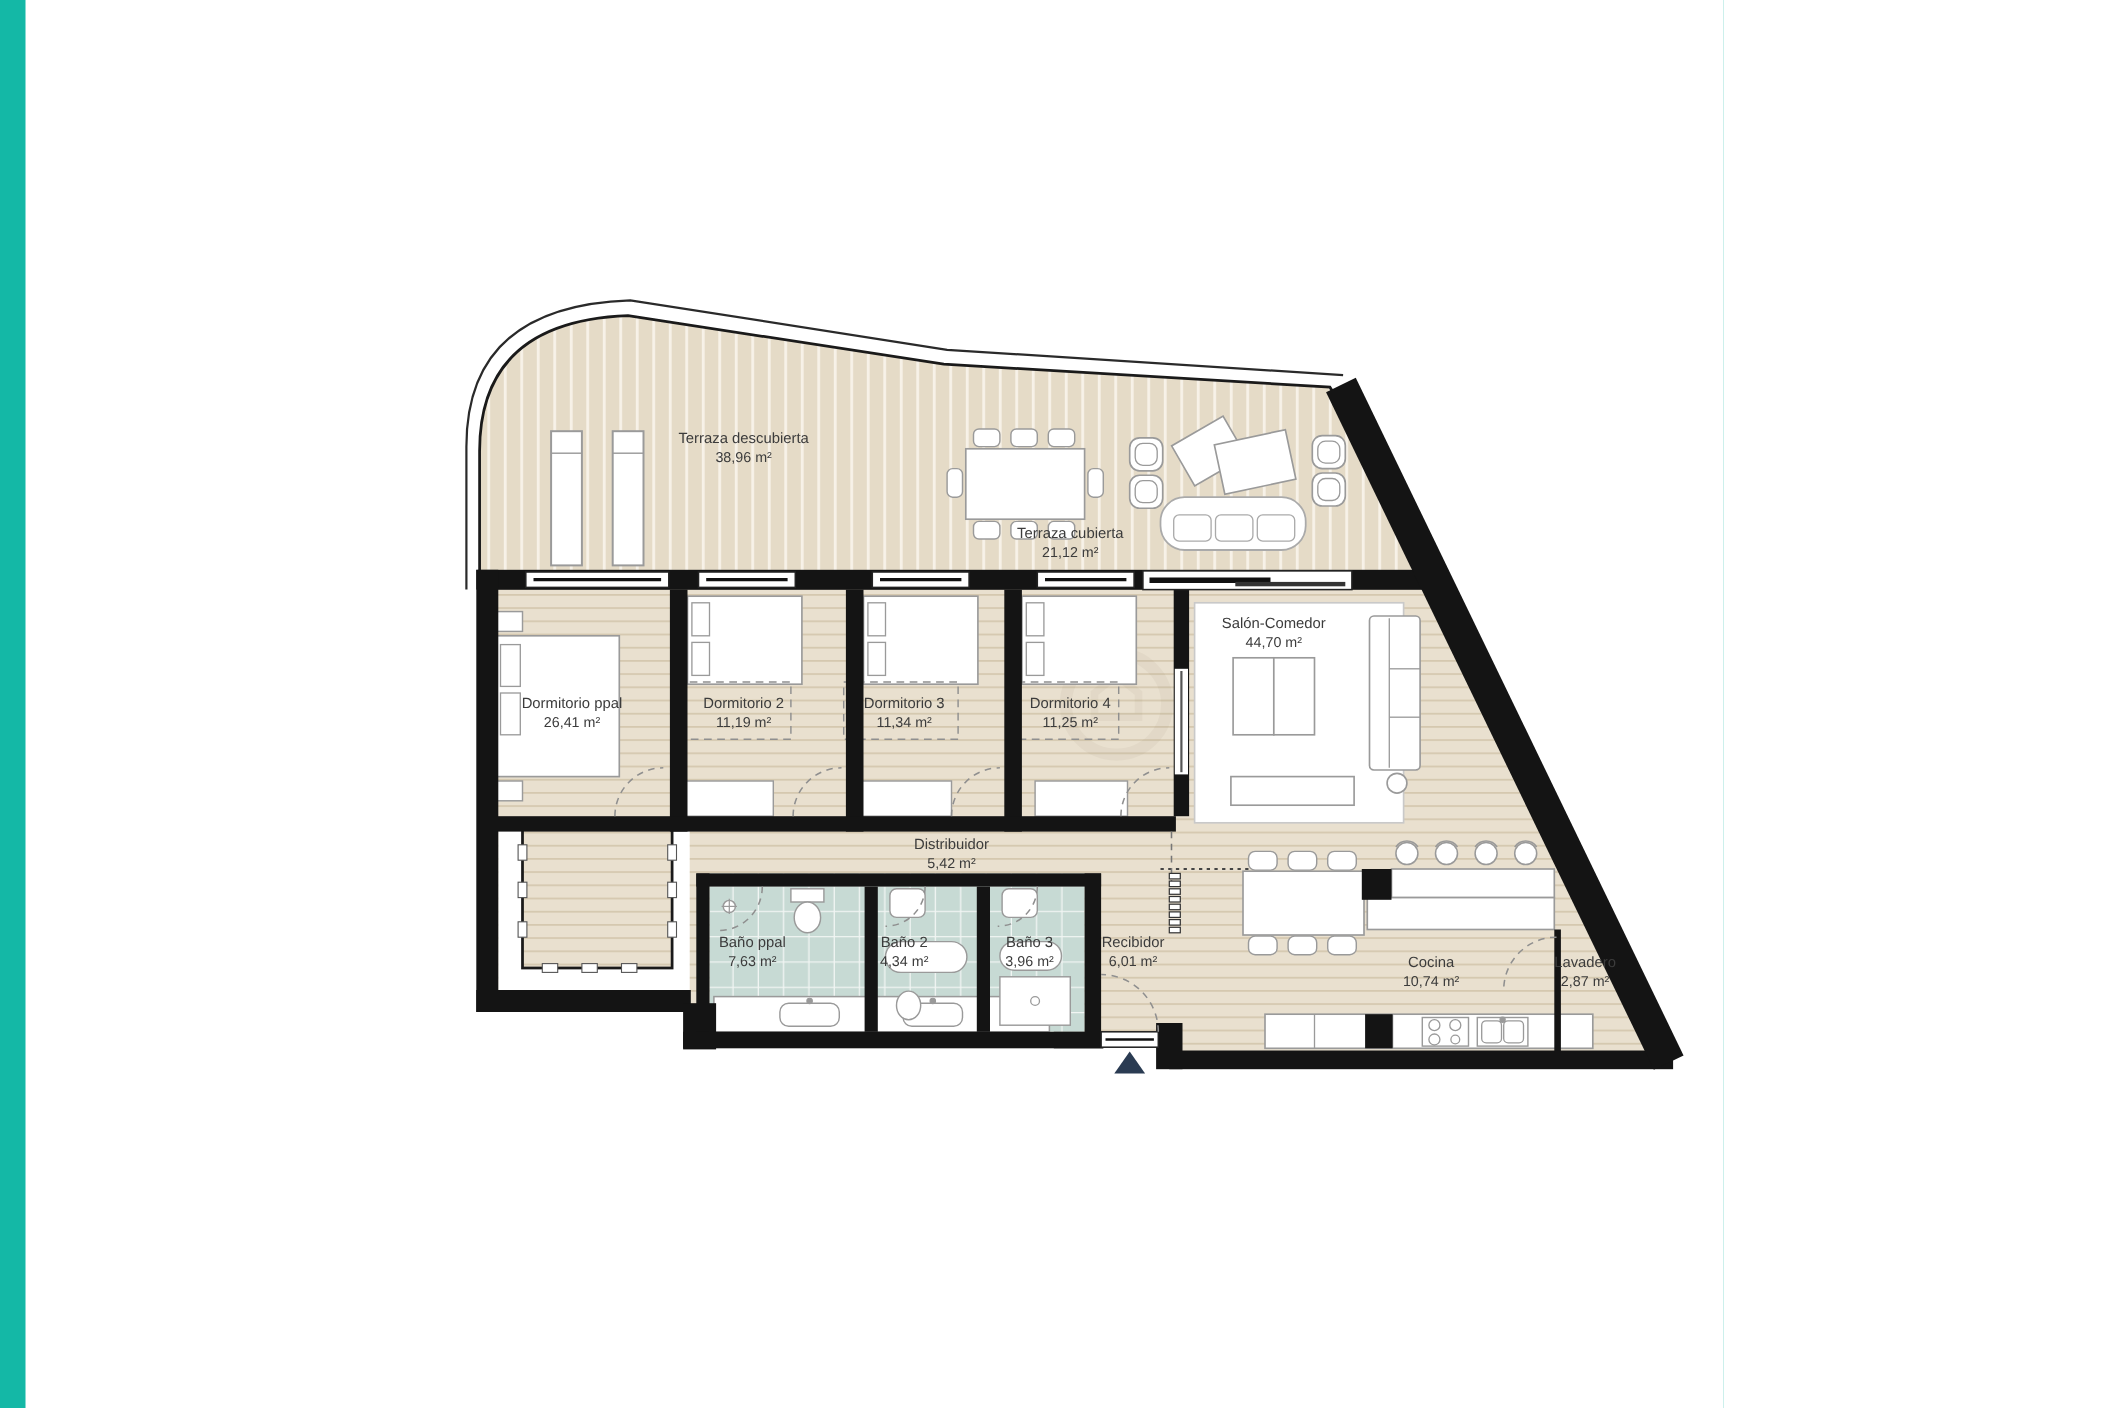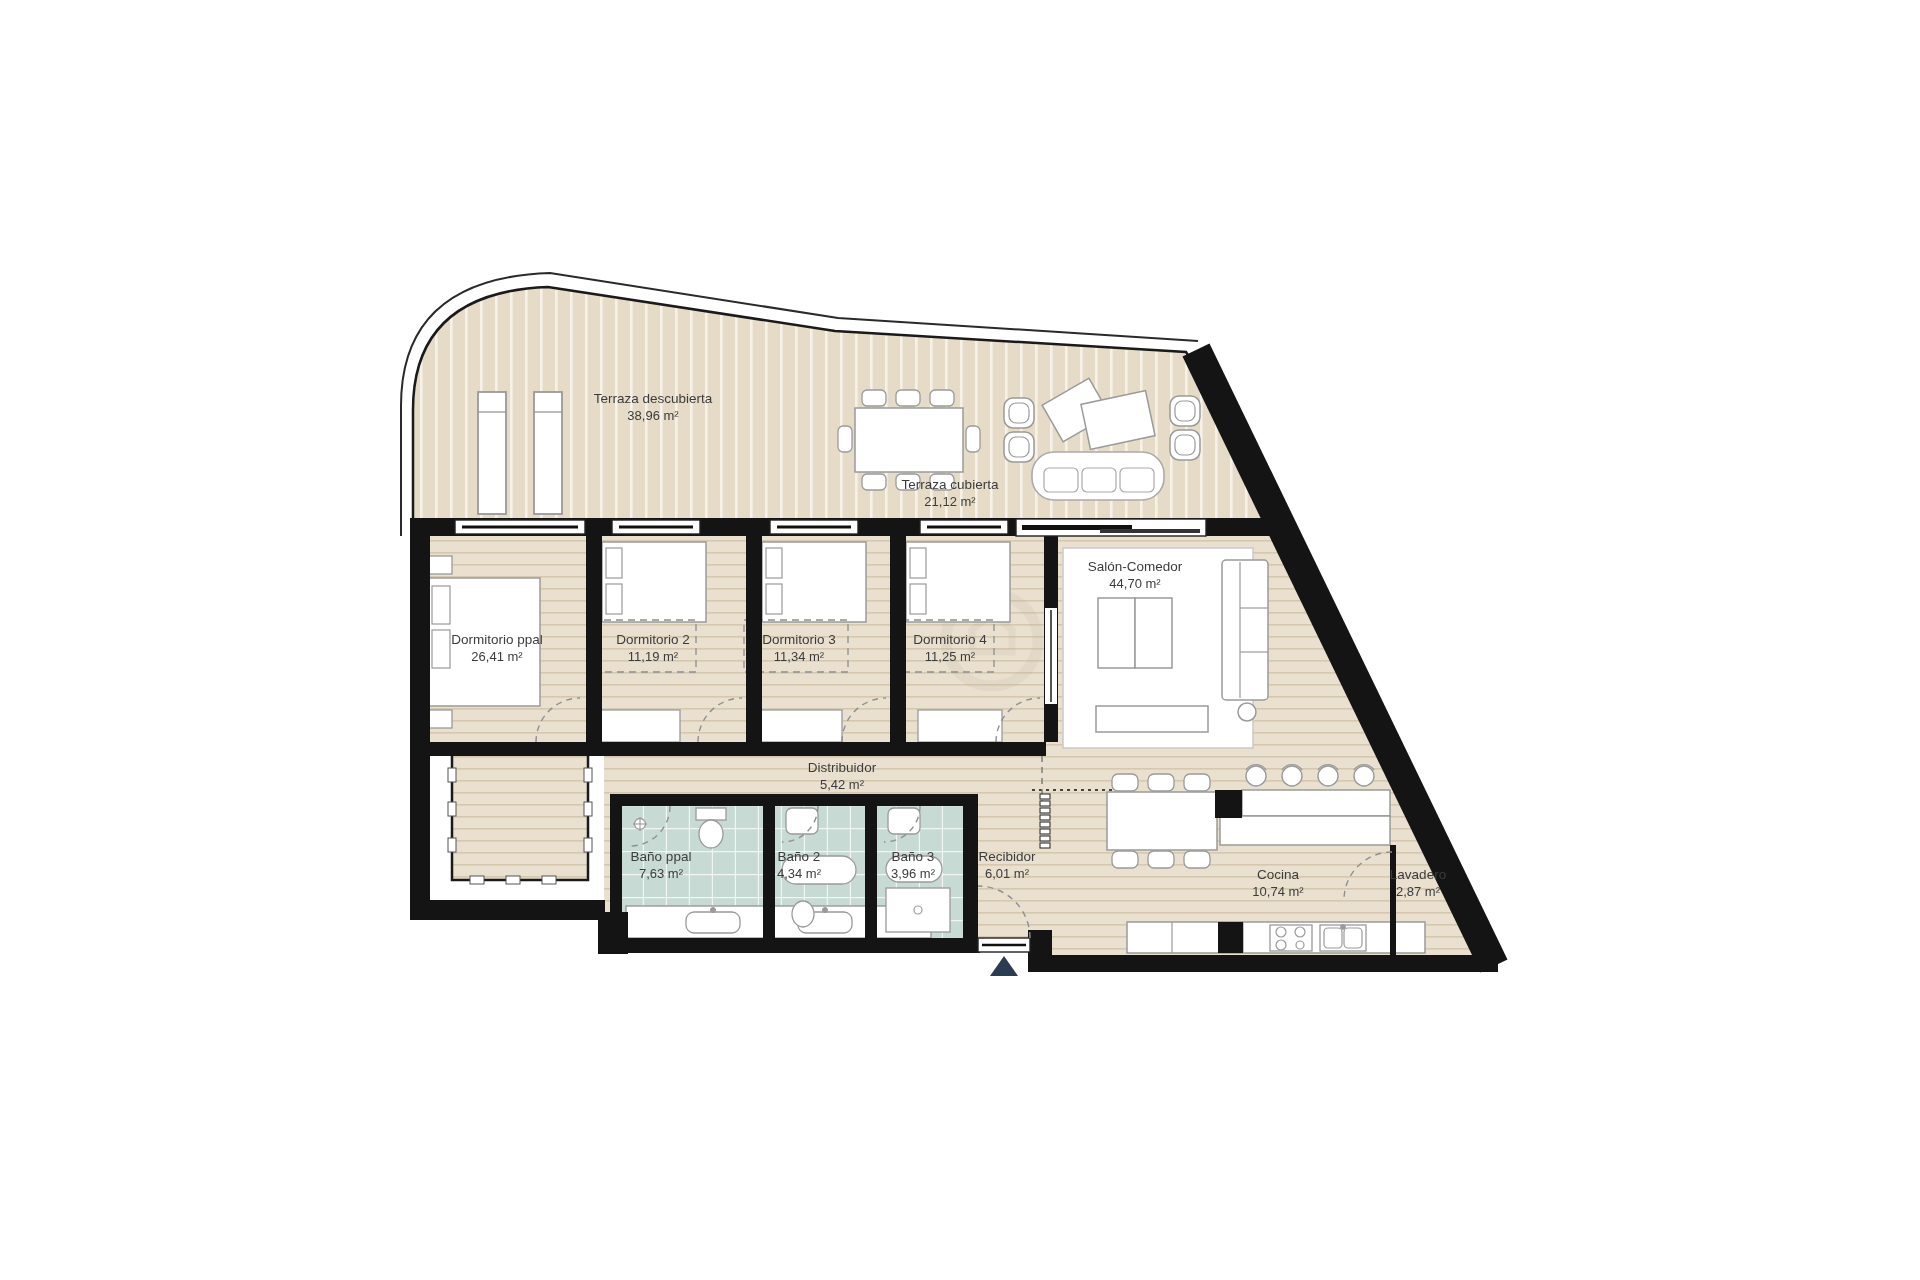--- a/index.html
+++ b/index.html
@@ -1,17 +1,17 @@
 <!DOCTYPE html>
 <html><head>
 <meta charset="utf-8">
 <style>
   html,body{margin:0;padding:0;background:#ffffff;}
-  .page{position:relative;width:1544px;height:1280px;background:#eab308;overflow:hidden;
-        font-family:"Liberation Sans", sans-serif;}
+  .page{position:relative;width:1544px;height:1280px;background:#14b8a6;overflow:hidden;
+        font-family:"Liberation Sans", sans-serif;padding-left:23px;}
   svg{display:block;}
   text{font-family:"Liberation Sans", sans-serif;fill:#3c3c3c;font-size:13.5px;}
   text.room-name{font-size:13.5px;}
   text.room-area{font-size:13px;}
 </style>
 </head>
 <body>
 
 <div class="page">
 <svg width="1920" height="1280" viewBox="0 0 1920 1280">

